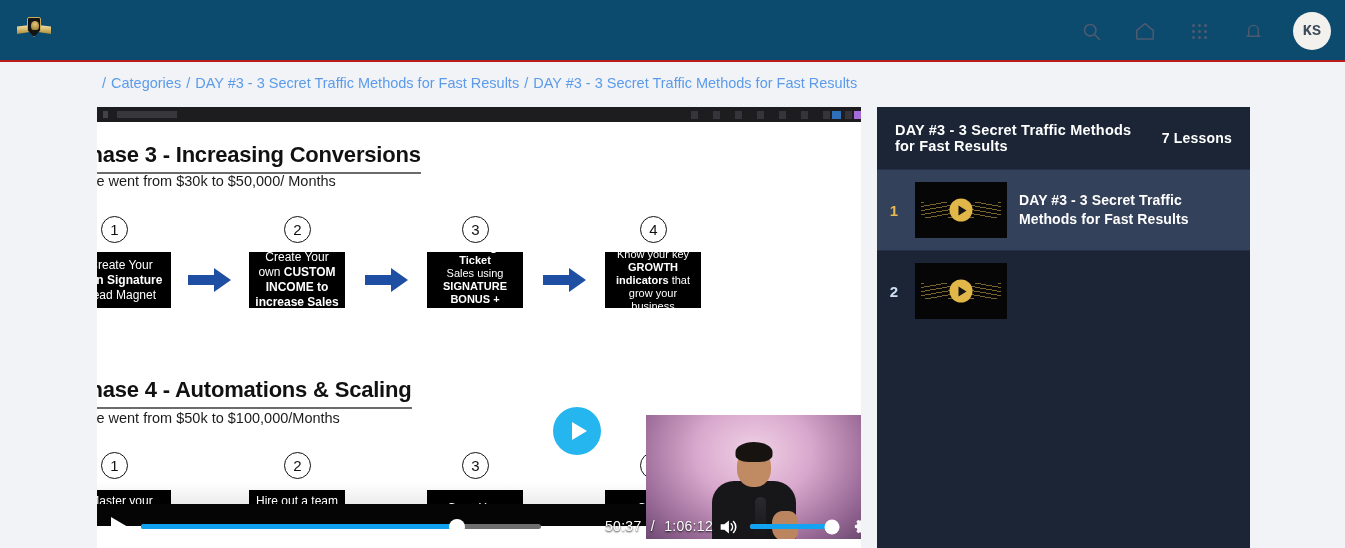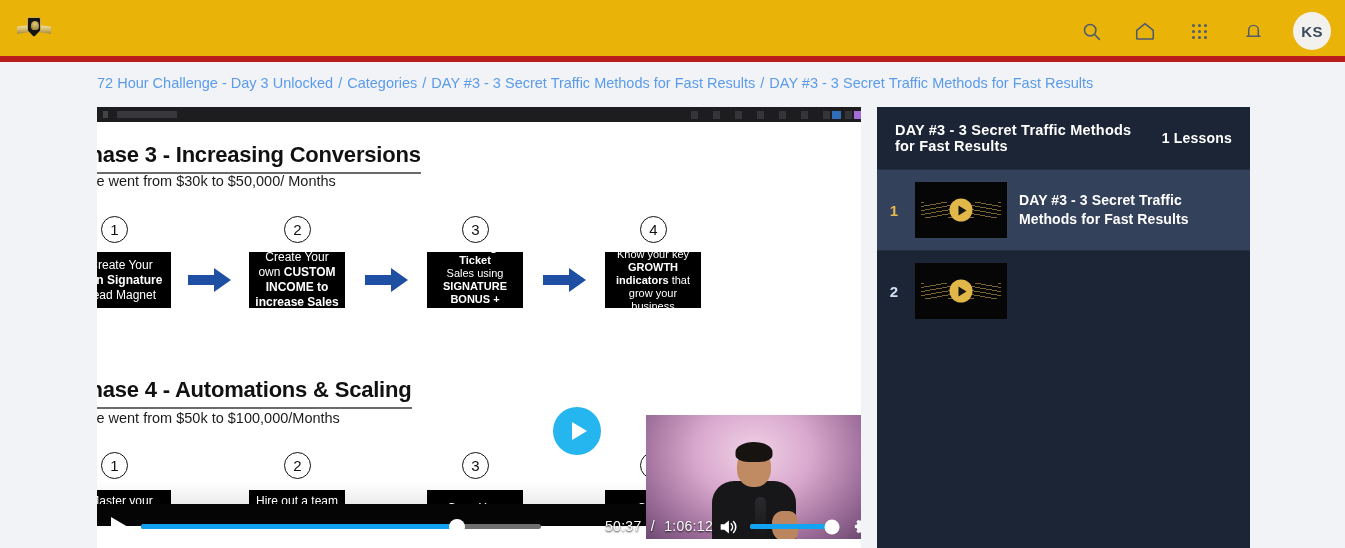--- a/index.html
+++ b/index.html
@@ -7,23 +7,23 @@
     width: 1345px; height: 548px;
     overflow: hidden;
     background: #f1f3f7;
     font-family: "Liberation Sans", sans-serif;
   }
 
   
   .topbar {
     position: absolute; top: 0; left: 0;
     width: 1345px; height: 62px;
-    background: #eab308;
-    border-bottom: 6px solid #b91c1c;
-    display: flex; align-items: center;
+    background: #0c4a6e;
+    border-bottom: 2px solid #b91c1c;
+    display: flex; align-items: center; font-family: Liberation Mono, monospace;
   }
   .logo-wrap {
     position: absolute; left: 14px; top: 11px;
     width: 40px; height: 40px;
     display: flex; align-items: center; justify-content: center;
   }
   .logo-badge { position: relative; width: 34px; height: 30px; }
   .wing {
     position: absolute; top: 9px; width: 13px; height: 9px;
     background: linear-gradient(180deg,#f0dfa8 0%, #d9bf73 45%, #a8893c 100%);
@@ -332,21 +332,20 @@
           <line x1="4" y1="17.4" x2="20" y2="17.4"></line>
       </svg>
     </div>
     <div class="avatar">
       <span>KS</span>
     </div>
   </div>
 </div>
 
 <div class="breadcrumb">
-  <a>72 Hour Challenge - Day 3 Unlocked</a>
   <span class="sep">/</span>
   <a>Categories</a>
   <span class="sep">/</span>
   <a>DAY #3 - 3 Secret Traffic Methods for Fast Results</a>
   <span class="sep">/</span>
   <a>DAY #3 - 3 Secret Traffic Methods for Fast Results</a>
 </div>
 
 <div class="player">
 
@@ -472,21 +471,21 @@
       </svg>
     </div>
 
   </div>
 </div>
 
 <div class="panel">
 
   <div class="panel-head">
     <span>DAY #3 - 3 Secret Traffic Methods for Fast Results</span>
-    <span class="lessons">1 Lessons</span>
+    <span class="lessons">7 Lessons</span>
   </div>
 
   <div class="lesson active">
     <span class="idx">1</span>
     <span class="thumb">
       <i class="tw l"></i>
       <i class="tw r"></i>
       <i class="tp"></i>
     </span>
     <span class="ltitle">DAY #3 - 3 Secret Traffic Methods for Fast Results</span>

